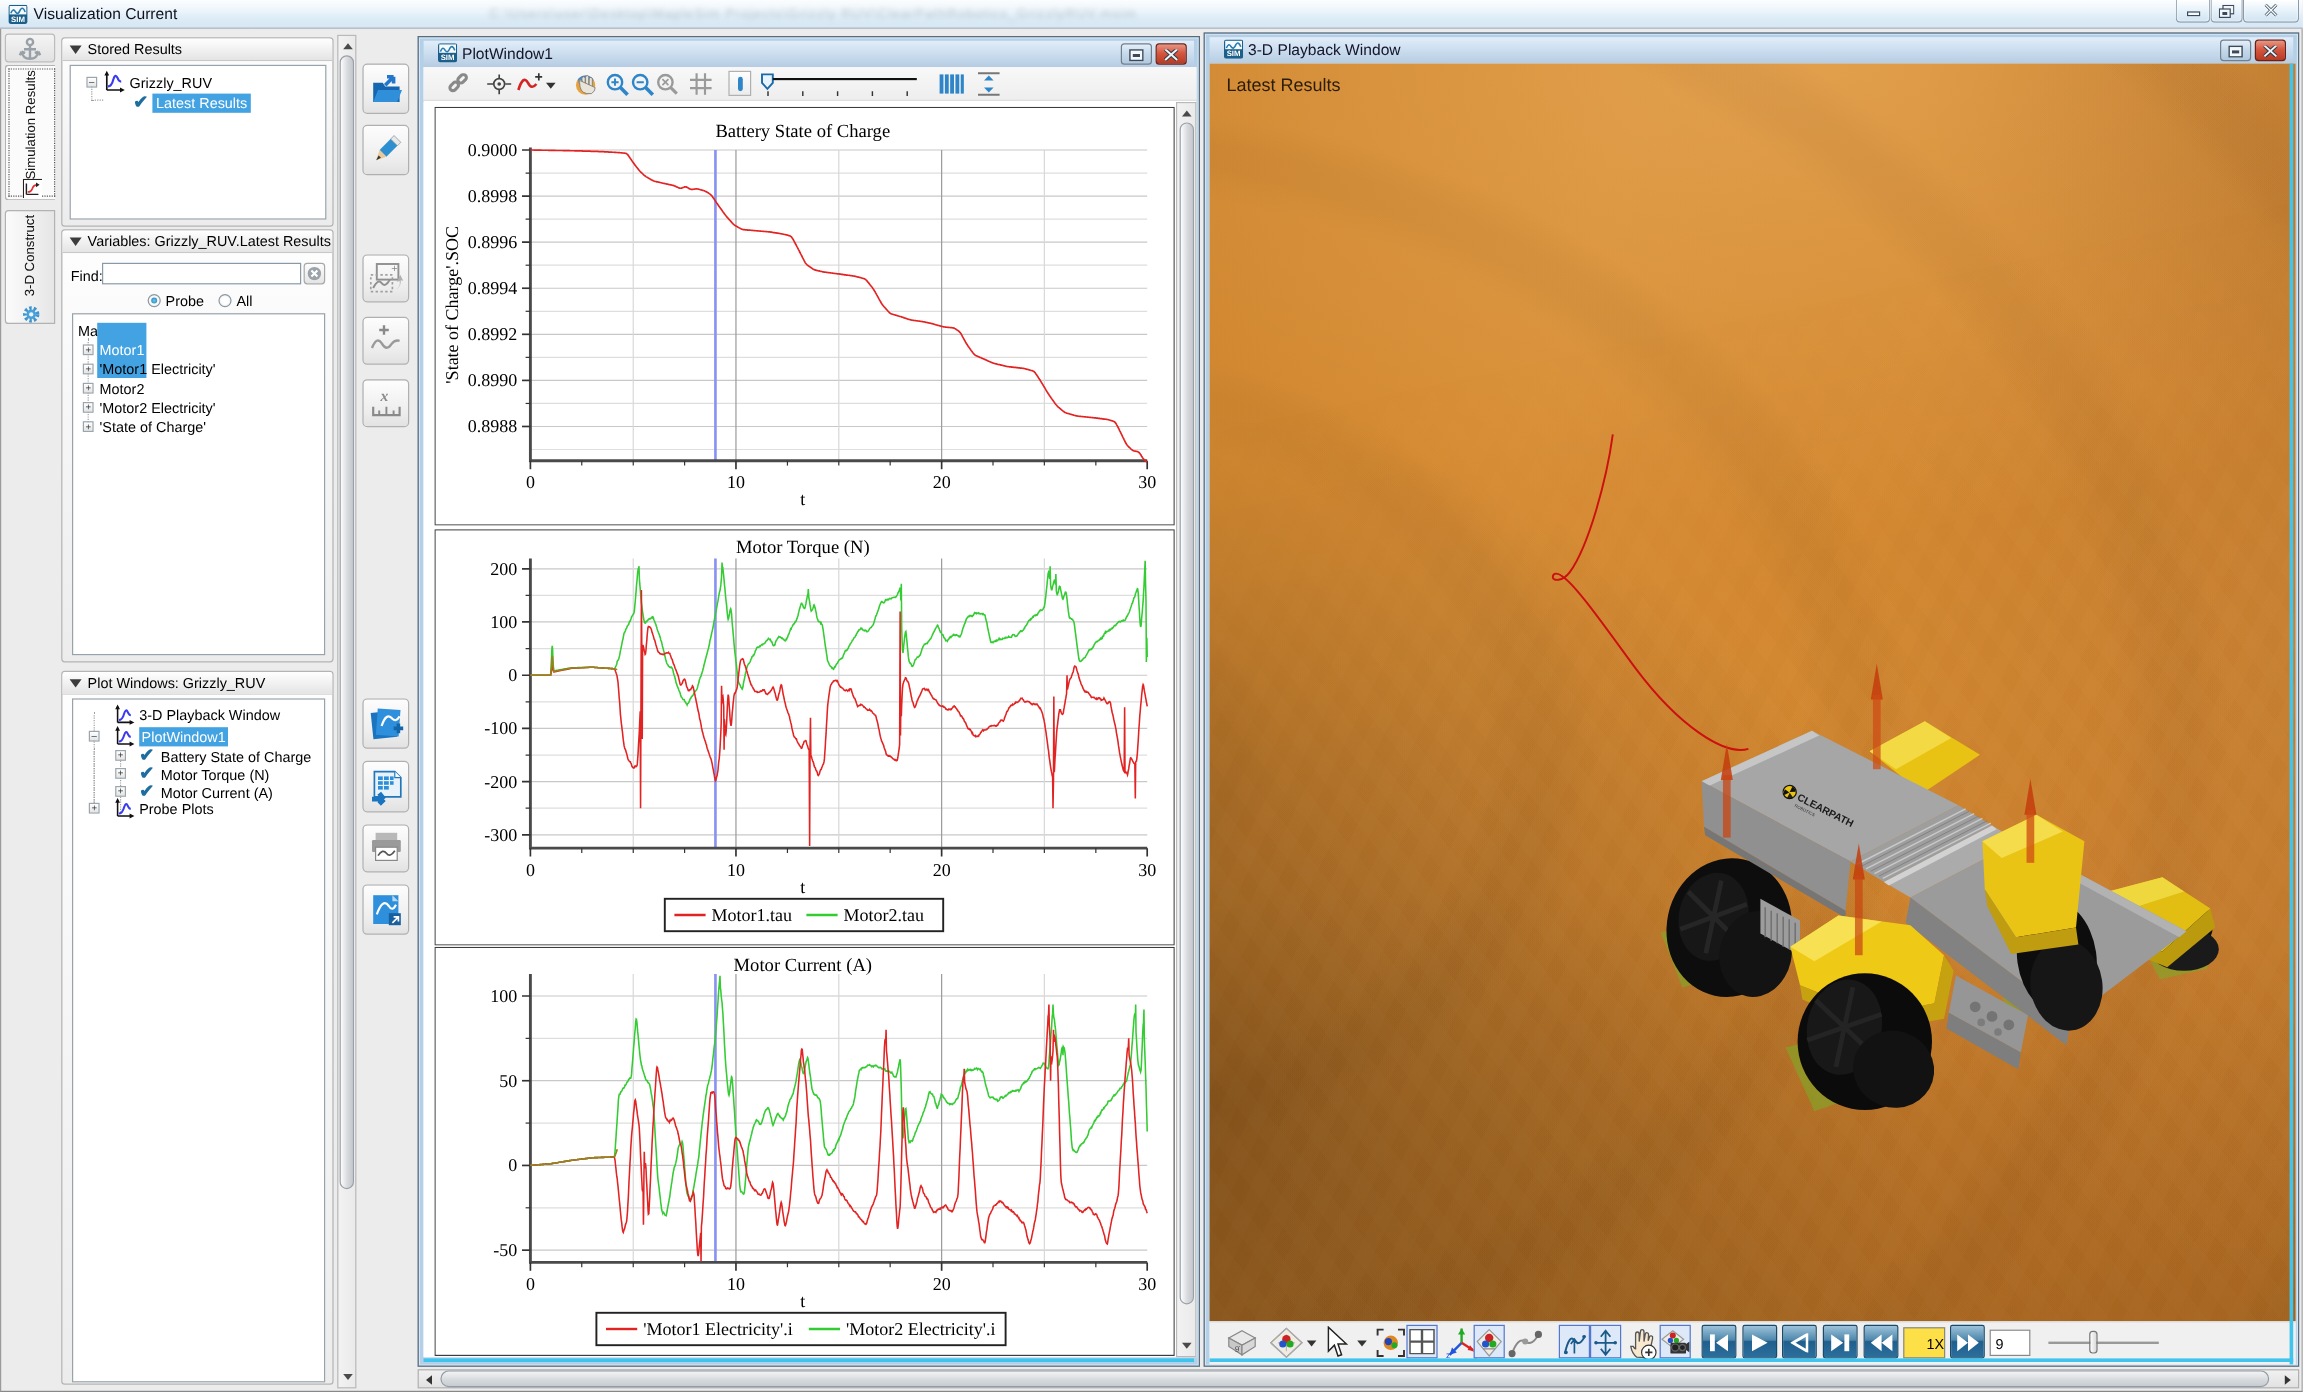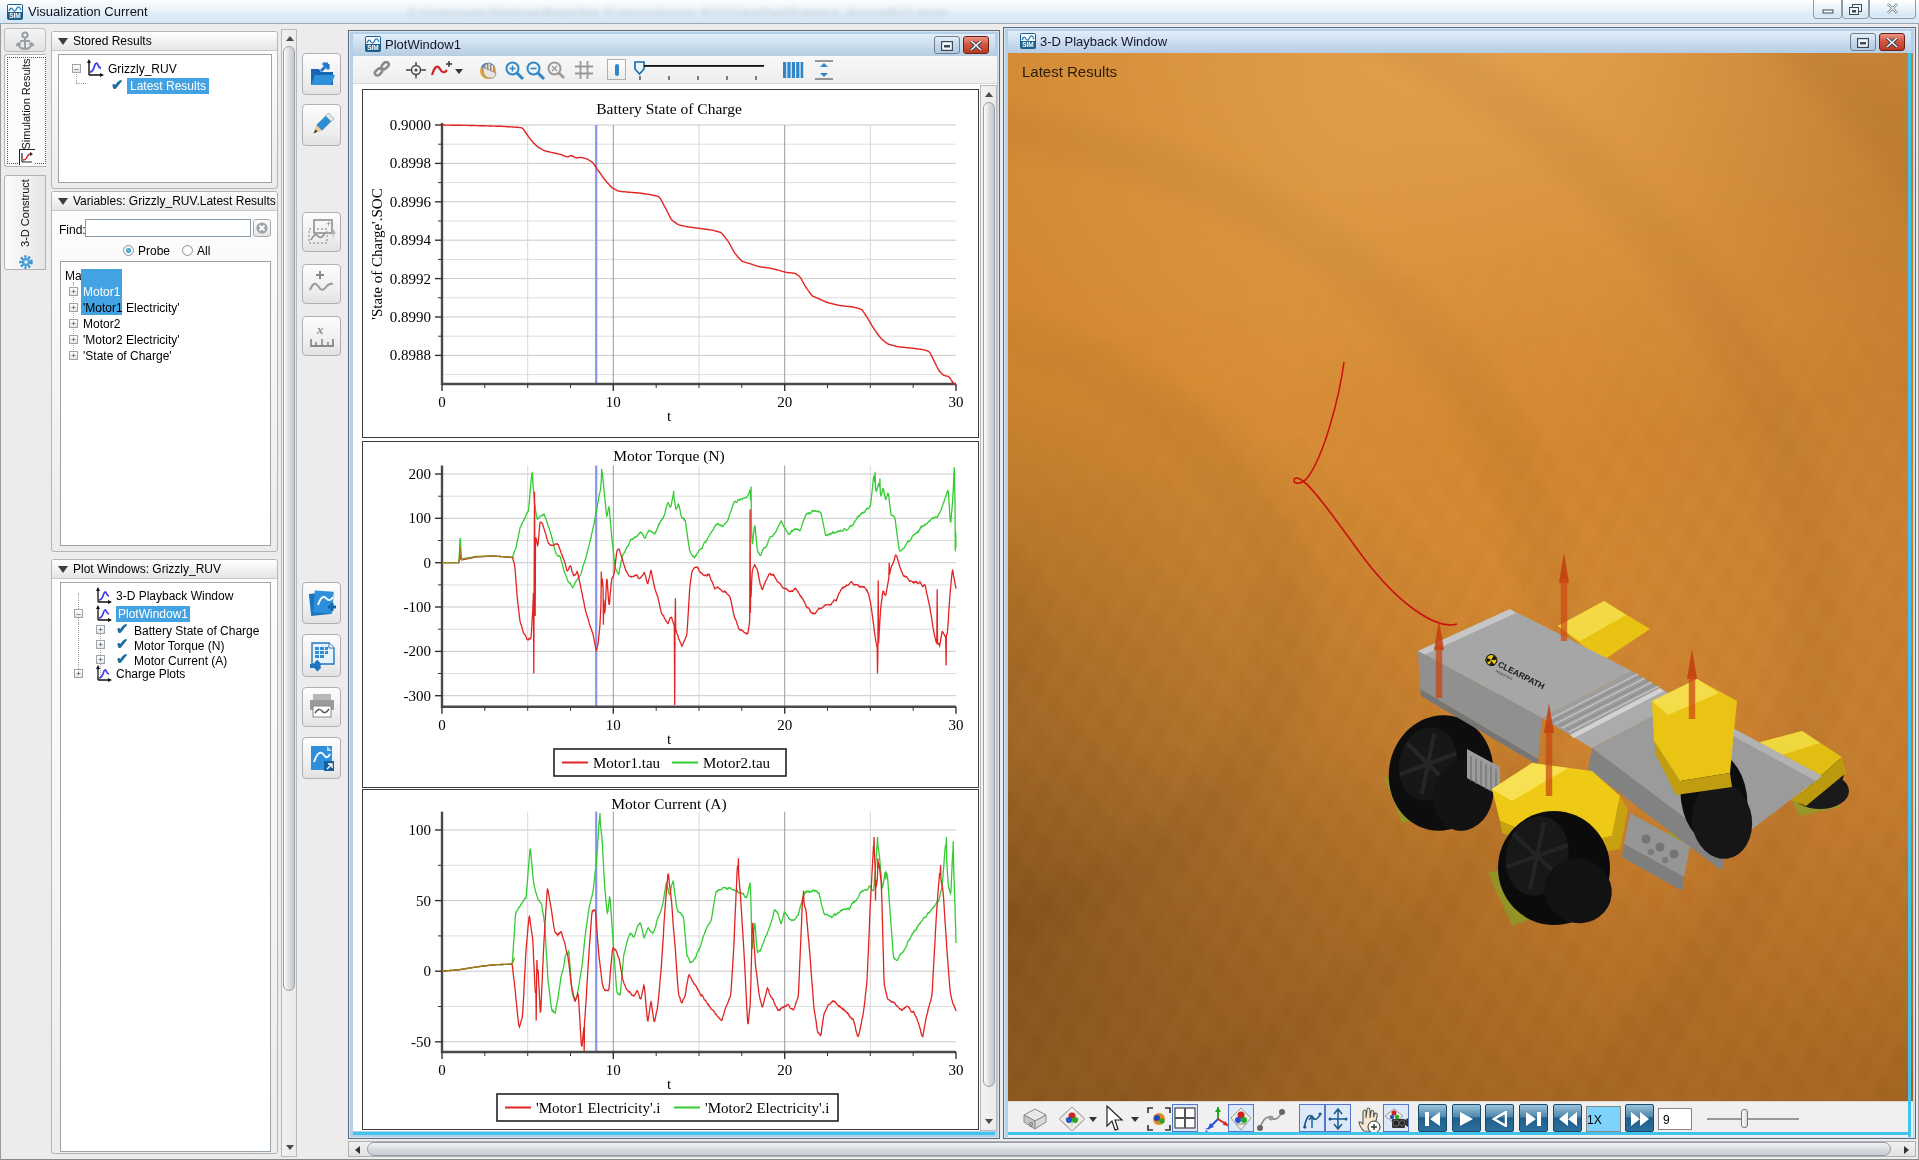--- a/index.html
+++ b/index.html
@@ -169,21 +169,21 @@
    <div class="trow" style="left:73px;top:56px">Motor Torque (N)</div>
    <div class="pm" style="left:35px;top:72px">+</div>
    <div class="trow chk" style="left:55px;top:67px">✔</div>
    <div class="trow" style="left:73px;top:71px">Motor Current (A)</div>
    <div class="pm" style="left:13px;top:86px">+</div>
    <svg class="abs" style="left:33px;top:81px" width="19" height="19">
           <path d="M4 16 L4 3 M4 16 L16 16" stroke="#111" stroke-width="1.3"></path>
           <path d="M2 5 L4 1 L6 5z M14 14 L18 16 L14 18z" fill="#111"></path>
           <path d="M5 14 Q8 14 9.5 8.5 Q11 4 12.5 7.5 Q13.5 10 15 10" stroke="#3a3af0" stroke-width="1.7" fill="none"></path>
         </svg>
-   <div class="trow" style="left:55px;top:84px">Charge Plots</div>
+   <div class="trow" style="left:55px;top:84px">Probe Plots</div>
  </div>
 </div>
 
 <div class="abs sbv" style="left:280px;top:5px;width:16px;height:1128px">
   <div class="arr" style="left:4px;top:6px;border-left:4px solid transparent;border-right:4px solid transparent;border-bottom:5px solid #4a4a4a"></div>
   <div class="sbthumbv" style="top:16px;height:945px"></div>
   <div class="arr" style="left:4px;bottom:6px;border-left:4px solid transparent;border-right:4px solid transparent;border-top:5px solid #4a4a4a"></div>
 </div>
 
 <div class="abs tbtn" style="top:29px;height:42px">
@@ -818,21 +818,21 @@
             <svg style="display:block;margin:6px auto" width="17" height="16">
               <path d="M1 1 L11 8 L1 15z" fill="#fff"></path>
               <rect x="12" y="1" width="4" height="14" fill="#fff"></rect>
             </svg>
           </div>
           <div class="abs" style="left:545px;top:2px;width:29px;height:28px;border:1px solid #1a4a6a;border-radius:2px;background:linear-gradient(#9cc2da,#4e87ab 45%,#205f8d 50%,#2c6f9c)">
             <svg style="display:block;margin:6px auto" width="20" height="16">
               <path d="M10 1 L1 8 L10 15z M19 1 L10 8 L19 15z" fill="#fff"></path>
             </svg>
           </div>
-          <div class="abs" style="left:578px;top:4px;width:35px;height:26px;border:1px solid #888;background:#7dd3fc;text-align:left;line-height:26px;font-size:12px">1X</div>
+          <div class="abs" style="left:578px;top:4px;width:35px;height:26px;border:1px solid #888;background:#fde047;text-align:right;line-height:26px;font-size:12px">1X</div>
           <div class="abs" style="left:617px;top:2px;width:29px;height:28px;border:1px solid #1a4a6a;border-radius:2px;background:linear-gradient(#9cc2da,#4e87ab 45%,#205f8d 50%,#2c6f9c)">
             <svg style="display:block;margin:6px auto" width="20" height="16">
               <path d="M1 1 L10 8 L1 15z M10 1 L19 8 L10 15z" fill="#fff"></path>
             </svg>
           </div>
           <div class="abs" style="left:650px;top:6px;width:34px;height:22px;border:1px solid #888;background:#fff;font-size:12px;line-height:22px;padding-left:4px">9</div>
           <div class="abs" style="left:699px;top:16px;width:92px;height:2px;background:#999"></div>
           <div class="abs" style="left:733px;top:7px;width:7px;height:19px;border:1px solid #777;border-radius:3px;background:linear-gradient(90deg,#fdfdfd,#d8d8d8)"></div>
   </div>
  </div>

